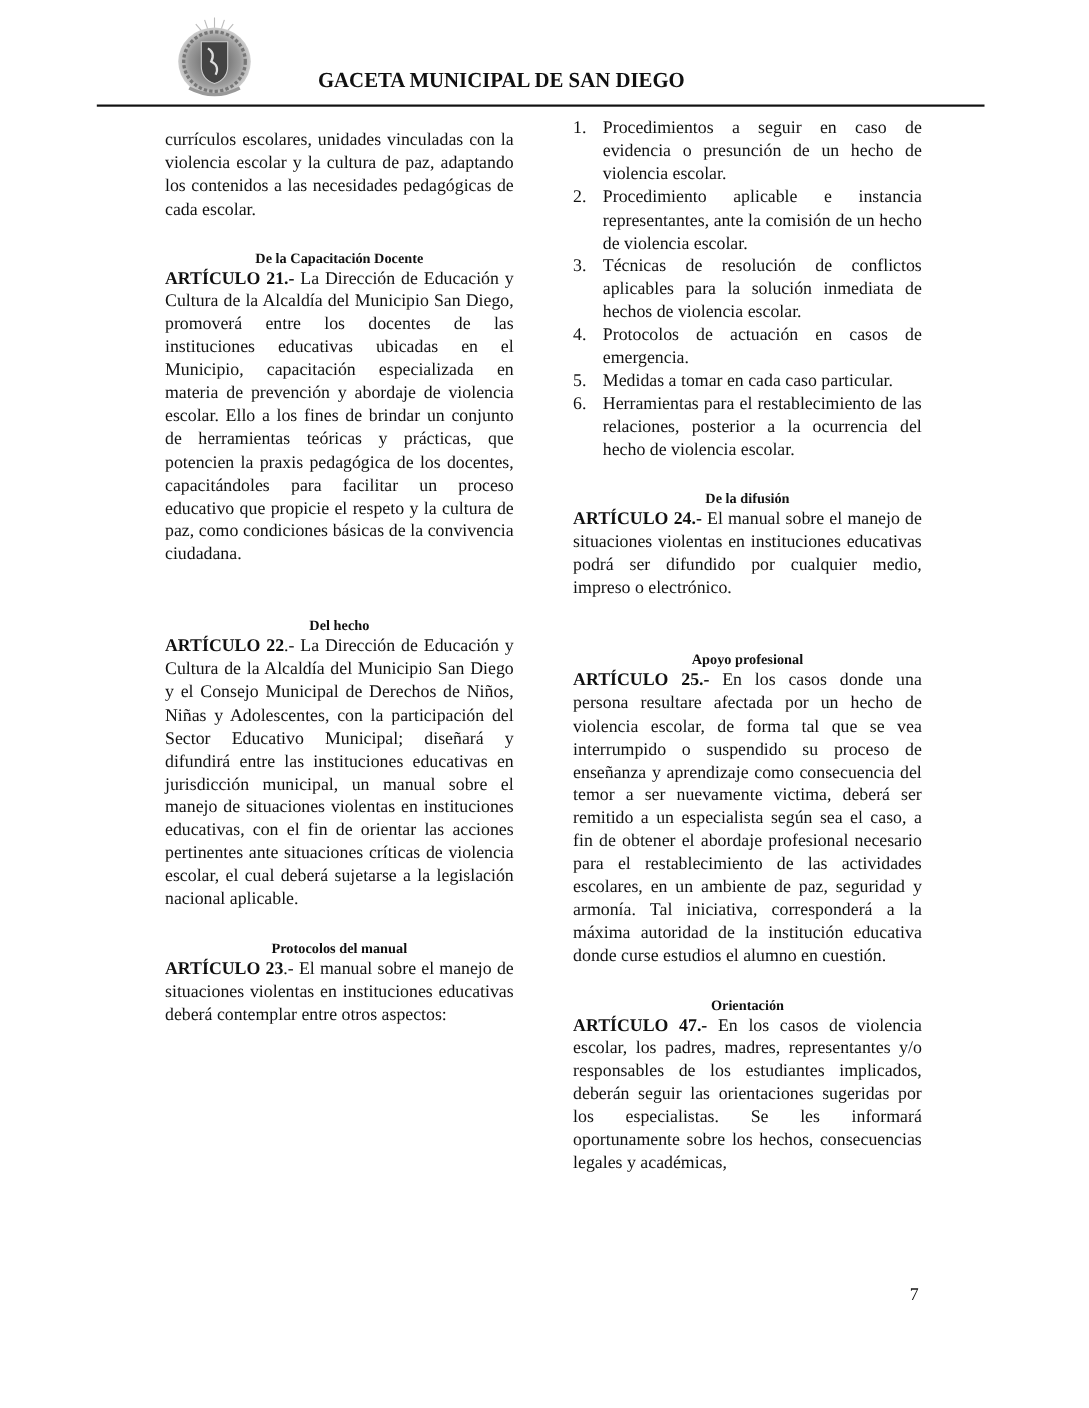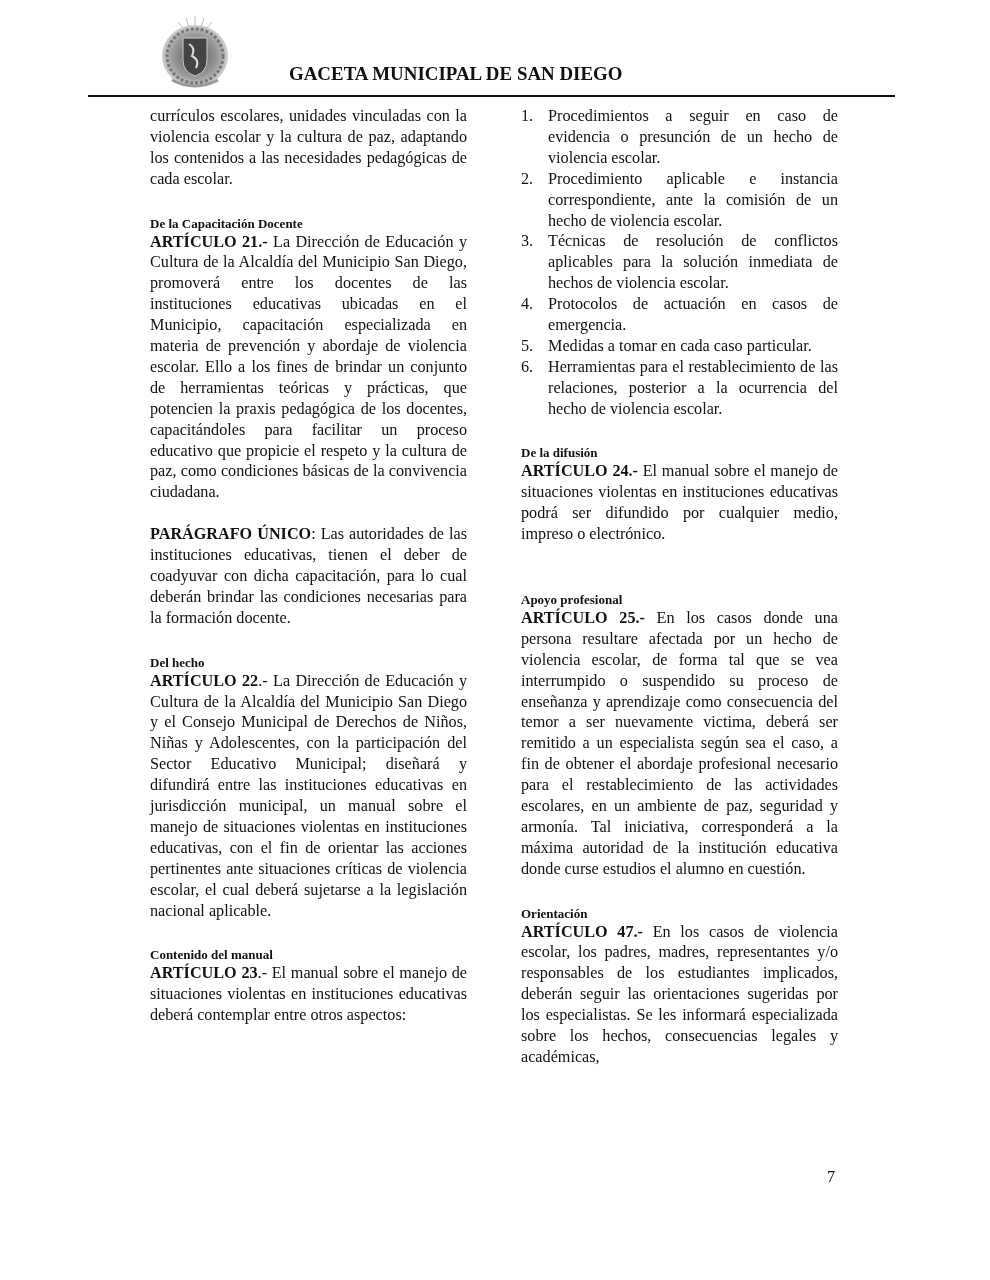--- a/index.html
+++ b/index.html
@@ -16,26 +16,26 @@
       font-size: 19.5px; letter-spacing: 0px; color: #111;
       transform: scaleX(0.97); transform-origin: left top;
     }
     .header-rule {
       position: absolute; left: 88px; top: 95px; width: 807px; height: 2px; background: #111;
     }
     .col {
       position: absolute; top: 106px; width: 317px;
       font-size: 16.2px; line-height: 20.9px; text-align: justify;
     }
-    .col-left { left: 150px; }
+    .col-left { left: 150px; margin-top: 11px; }
     .col-right { left: 521px; }
     p { margin: 0; }
     .gap { height: 20.9px; }
     .subhead {
-      text-align: left; font-weight: bold; font-size: 13px; line-height: 17px;
+      text-align: center; font-weight: bold; font-size: 13px; line-height: 17px;
       margin-top: 4px;
     }
     .art-label { font-weight: bold; }
     ol.items { margin: 0; padding: 0; list-style: none; }
     ol.items li { display: flex; text-align: justify; }
     ol.items .num { width: 27px; flex: 0 0 27px; }
     ol.items .txt { flex: 1; }
     .page-number {
       position: absolute; left: 827px; top: 1168px; font-size: 16.2px;
     }
@@ -70,40 +70,39 @@
 <div class="header-rule"></div>
 
 <div class="col col-left">
   <p>currículos escolares, unidades vinculadas con la violencia escolar y la cultura de paz, adaptando los contenidos a las necesidades pedagógicas de cada escolar.</p>
   <div class="gap"></div>
 
   <div class="subhead">De la Capacitación Docente</div>
   <p><span class="art-label">ARTÍCULO 21.-</span><span> La Dirección de Educación y Cultura de la Alcaldía del Municipio San Diego, promoverá entre los docentes de las instituciones educativas ubicadas en el Municipio, capacitación especializada en materia de prevención y abordaje de violencia escolar. Ello a los fines de brindar un conjunto de herramientas teóricas y prácticas, que potencien  la praxis pedagógica de los docentes, capacitándoles para facilitar un proceso educativo que propicie el respeto y la cultura de paz, como condiciones básicas de la convivencia ciudadana.</span></p>
   <div class="gap"></div>
 
-  <p><span class="art-label">PARÁGRAFO ÚNICO</span><span>: Las autoridades de las instituciones educativas, tienen el deber de coadyuvar con dicha capacitación, para lo cual deberán brindar las condiciones necesarias para la formación docente.</span></p>
   <div class="gap"></div>
 
   <div class="subhead">Del hecho</div>
   <p><span class="art-label">ARTÍCULO 22</span><span>.- La Dirección de Educación y Cultura de la Alcaldía del Municipio San Diego y el Consejo Municipal de Derechos de Niños, Niñas y Adolescentes, con la participación del Sector Educativo Municipal; diseñará y difundirá entre las instituciones educativas en jurisdicción municipal, un manual sobre el manejo de situaciones violentas en instituciones educativas, con el fin de orientar las acciones pertinentes ante situaciones críticas de violencia escolar, el cual deberá sujetarse a la legislación nacional aplicable.</span></p>
   <div class="gap"></div>
 
-  <div class="subhead">Contenido del manual</div>
+  <div class="subhead">Protocolos del manual</div>
   <p><span class="art-label">ARTÍCULO 23</span><span>.- El manual sobre el manejo de situaciones violentas en instituciones educativas deberá contemplar entre otros aspectos:</span></p>
 </div>
 
 <div class="col col-right">
   <ol class="items">
     <li>
         <span class="num">1.</span>
         <span class="txt">Procedimientos a seguir en caso de evidencia o presunción de un hecho de violencia escolar.</span>
       </li>
     <li>
         <span class="num">2.</span>
-        <span class="txt">Procedimiento aplicable e instancia correspondiente, ante la comisión de un hecho de violencia escolar.</span>
+        <span class="txt">Procedimiento aplicable e instancia representantes, ante la comisión de un hecho de violencia escolar.</span>
       </li>
     <li>
         <span class="num">3.</span>
         <span class="txt">Técnicas de resolución de conflictos aplicables para la solución inmediata de hechos de violencia escolar.</span>
       </li>
     <li>
         <span class="num">4.</span>
         <span class="txt">Protocolos de actuación en casos de emergencia.</span>
       </li>
     <li>
@@ -120,16 +119,16 @@
   <div class="subhead">De la difusión</div>
   <p><span class="art-label">ARTÍCULO 24.-</span><span> El manual sobre el manejo de situaciones violentas en instituciones educativas podrá ser difundido por cualquier medio, impreso o electrónico.</span></p>
   <div class="gap"></div>
   <div class="gap"></div>
 
   <div class="subhead">Apoyo profesional</div>
   <p><span class="art-label">ARTÍCULO 25.-</span><span> En los casos donde una persona resultare afectada por un hecho de violencia escolar, de forma tal que se vea interrumpido o suspendido su proceso de enseñanza y aprendizaje como consecuencia del temor a ser nuevamente victima, deberá ser remitido a un especialista según sea el caso, a fin de obtener el abordaje profesional necesario para el restablecimiento de las actividades escolares, en un ambiente de paz, seguridad y armonía. Tal iniciativa, corresponderá a la máxima autoridad de la institución educativa donde curse estudios el alumno en cuestión.</span></p>
   <div class="gap"></div>
 
   <div class="subhead">Orientación</div>
-  <p><span class="art-label">ARTÍCULO 47.-</span><span> En los casos de violencia escolar, los padres, madres, representantes y/o responsables de los estudiantes implicados, deberán seguir las orientaciones sugeridas por los especialistas. Se les informará especializada sobre los hechos, consecuencias legales y académicas,</span></p>
+  <p><span class="art-label">ARTÍCULO 47.-</span><span> En los casos de violencia escolar, los padres, madres, representantes y/o responsables de los estudiantes implicados, deberán seguir las orientaciones sugeridas por los especialistas. Se les informará oportunamente sobre los hechos, consecuencias legales y académicas,</span></p>
 </div>
 
 <div class="page-number">7</div>
 
 </body></html>

